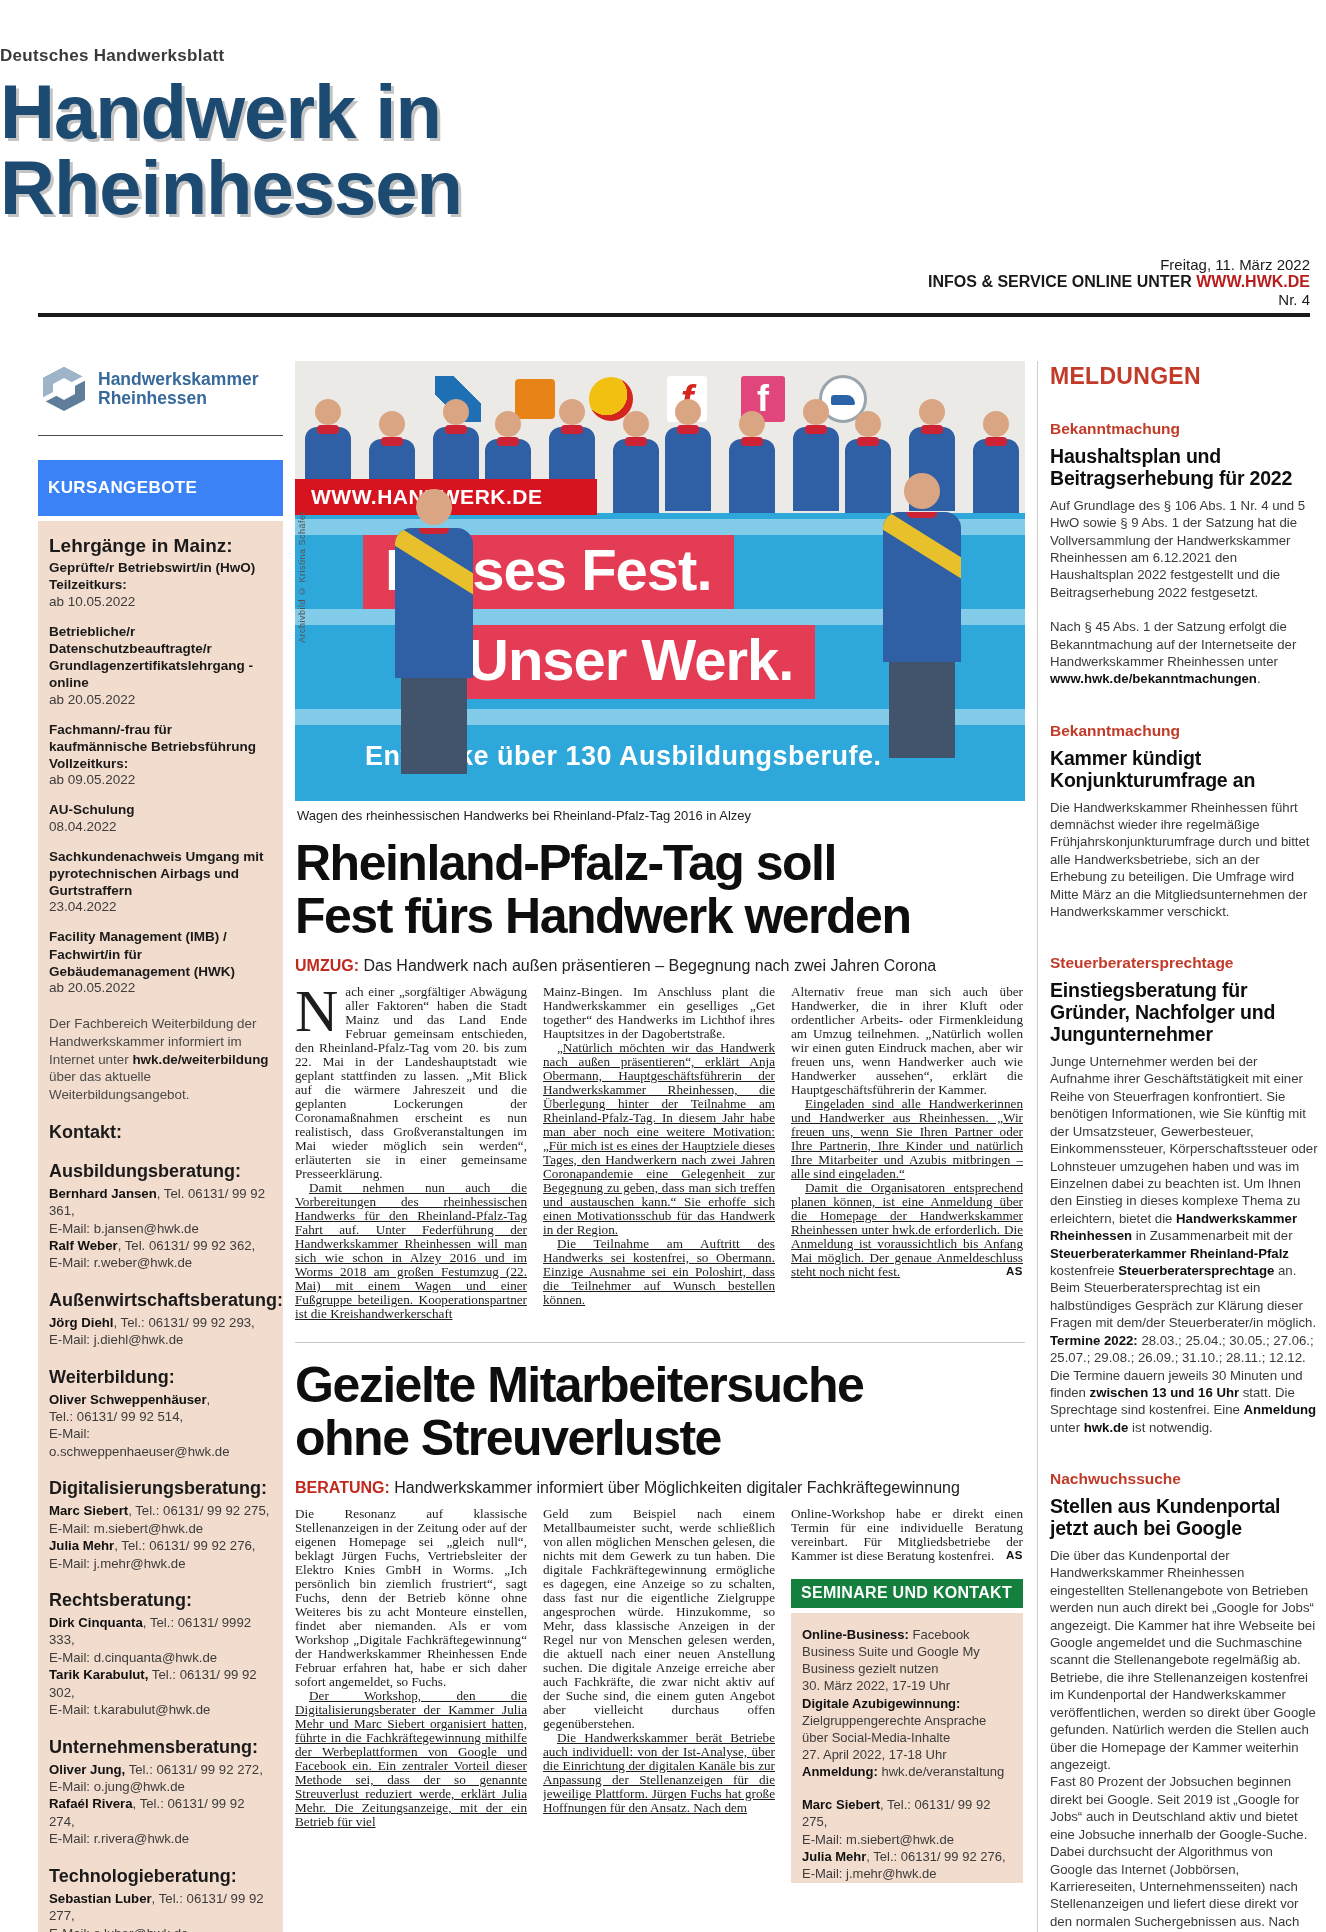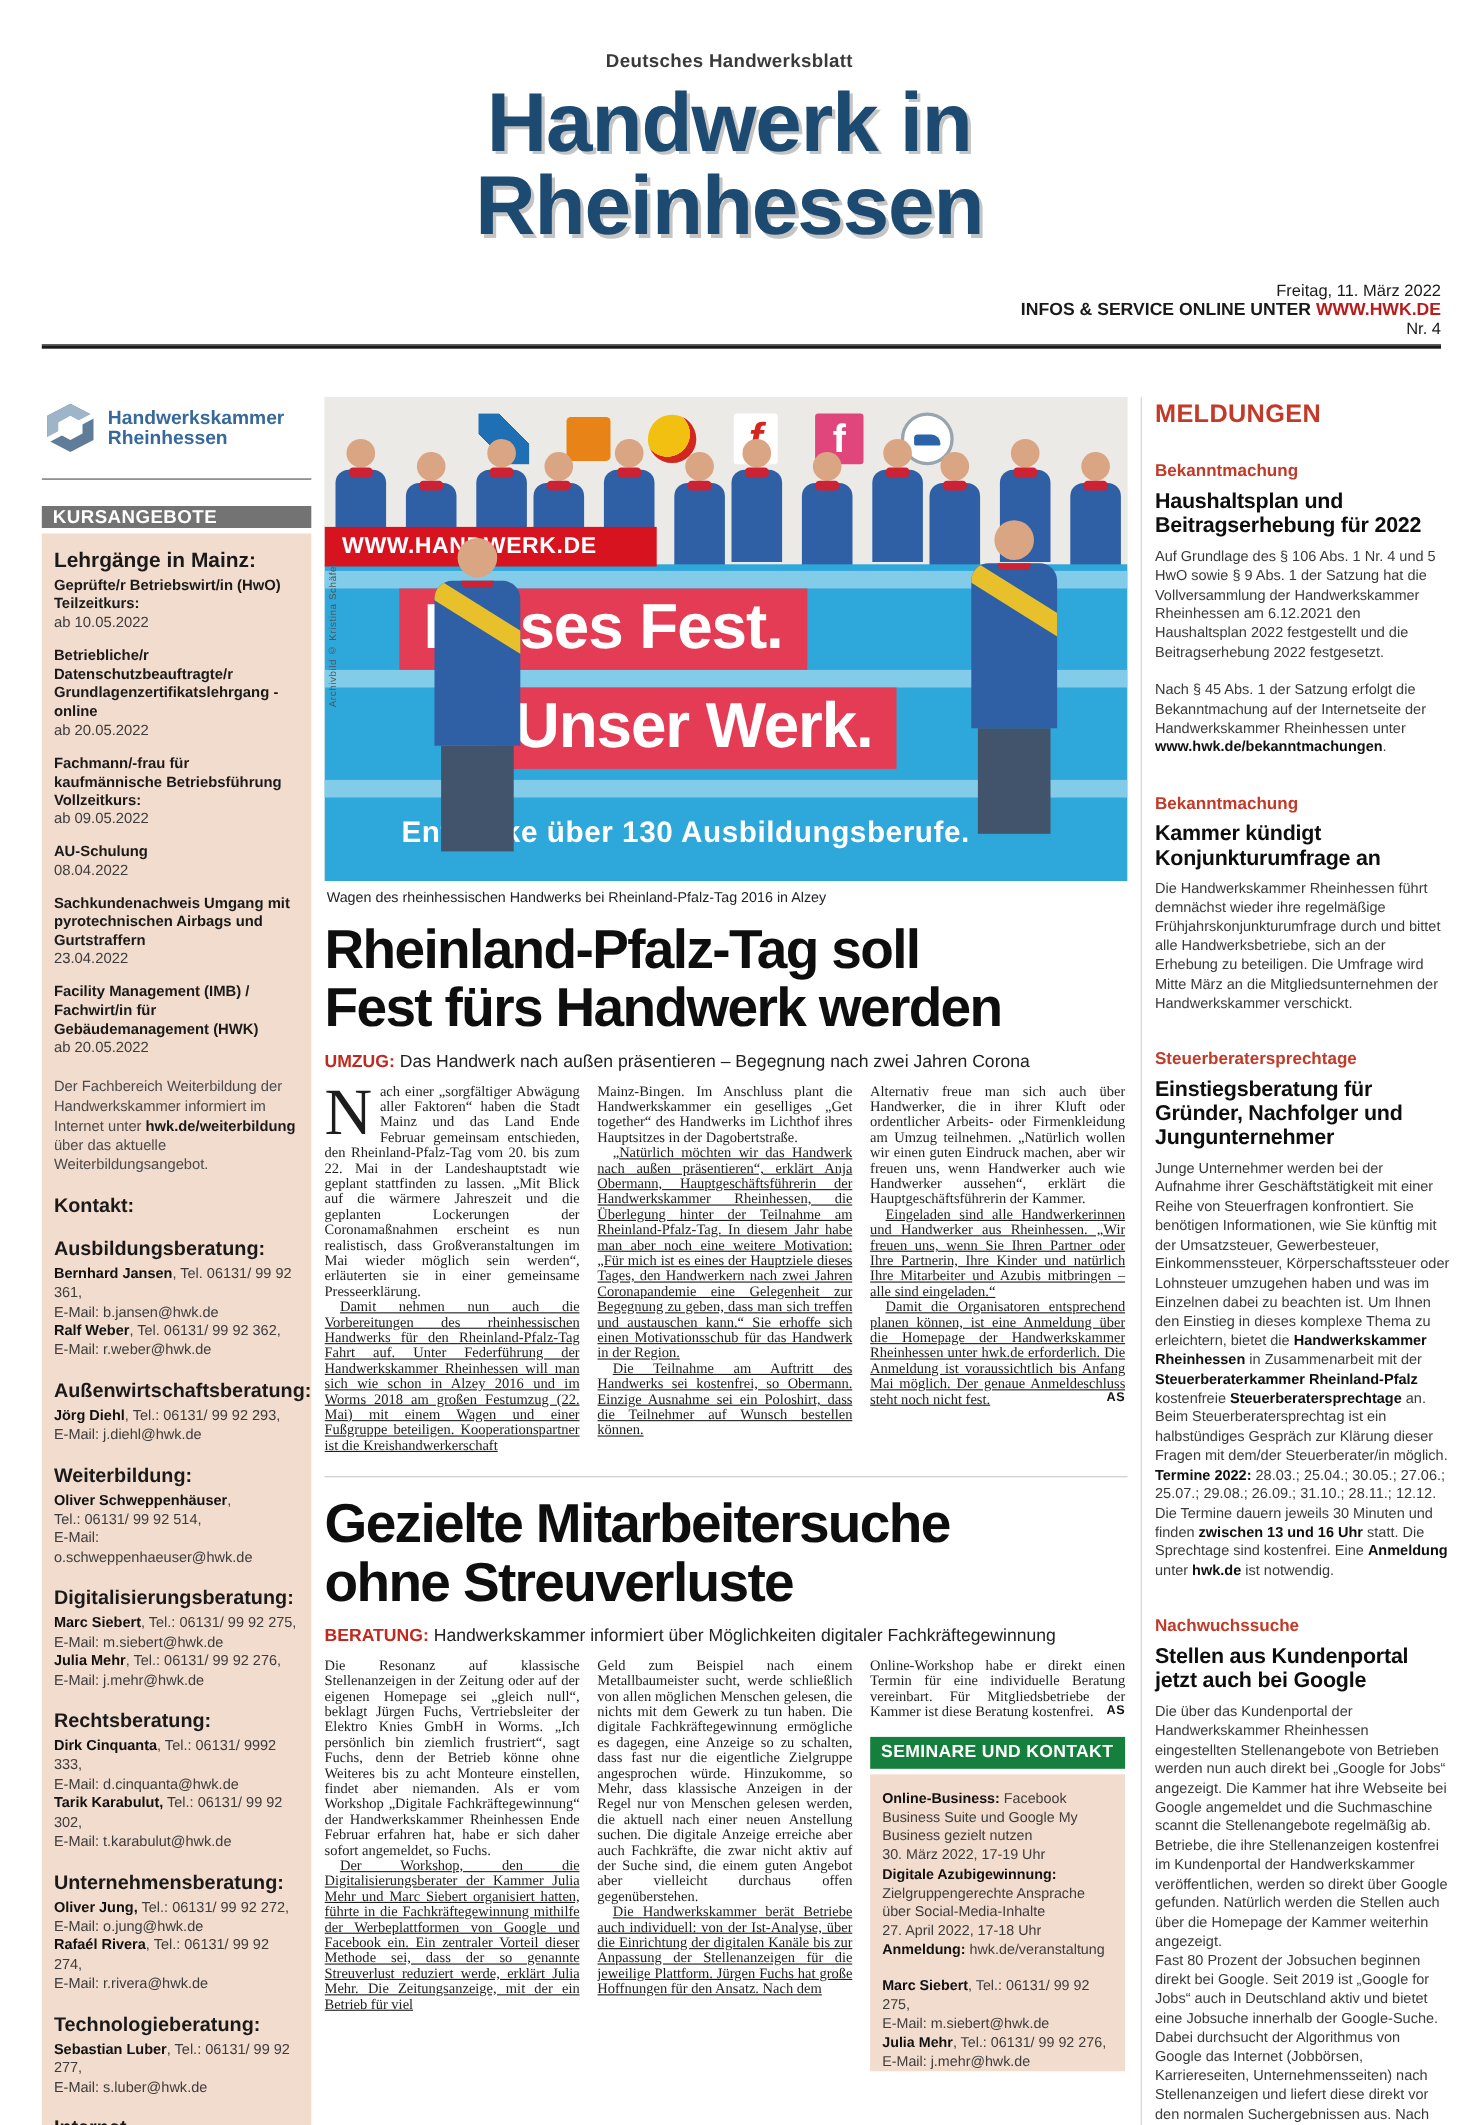--- a/index.html
+++ b/index.html
@@ -2,21 +2,21 @@
 <html lang="de"><head>
 <meta charset="utf-8">
 <style>
   * { box-sizing: border-box; margin: 0; padding: 0; }
   body {
     width: 1326px; height: 1932px; overflow: hidden; position: relative;
     background: #ffffff; color: #1a1a1a;
     font-family: "Liberation Sans", sans-serif;
   }
   
-  .masthead { text-align: center; padding-top: 46px; }
+  .masthead { text-align: left; padding-top: 46px; }
   .masthead-pub { font-size: 17px; font-weight: bold; color: #3a3a3a; letter-spacing: .3px; }
   .masthead-title {
     margin-top: 8px; font-size: 76px; font-weight: bold; line-height: 76px;
     color: #1c4a71; letter-spacing: -1px; white-space: pre-line;
     text-shadow: 3px 3px 0 #c4c4c4;
   }
   .dateline {
     display: flex; justify-content: space-between; align-items: flex-end;
     margin: 30px 16px 0 38px; font-size: 15px; flex-direction: column;
   }
@@ -28,22 +28,22 @@
   .page-cols { display: flex; margin: 44px 16px 0 38px; gap: 12px; }
   .col-left  { width: 245px; flex: none; }
   .col-main  { width: 730px; flex: none; }
   .col-right { width: 281px; flex: none; border-left: 1px solid #cfcfcf; padding-left: 12px; }
 
   
   .hwk-logo { display: flex; align-items: center; gap: 10px; margin: 4px 0 2px 2px; }
   .hwk-logo-text { color: #38699b; font-weight: bold; font-size: 17.5px; line-height: 1.1; }
   .side-rule { border-top: 1px solid #4a4a4a; margin: 22px 0 24px; }
   .side-banner {
-    background: #737373; color: #fff; font-weight: bold; font-size: 17px;
-    letter-spacing: .4px; padding: 0 10px; margin-bottom: 5px;
+    background: #3b82f6; color: #fff; font-weight: bold; font-size: 17px;
+    letter-spacing: .4px; padding: 18px 10px; margin-bottom: 5px;
   }
   .side-box { background: #f2dccd; padding: 14px 11px 18px; }
   .side-h2 { font-size: 19px; font-weight: bold; margin-bottom: 2px; }
   .course { margin-bottom: 14px; }
   .c-title { font-weight: bold; font-size: 13.5px; line-height: 1.28; white-space: pre-line; }
   .c-date  { font-size: 13.5px; color: #3c3c3c; }
   .side-note { font-size: 13.4px; line-height: 1.32; color: #4a4a4a; margin: 20px 0 4px; }
   .side-note b { color: #1a1a1a; }
   .side-h3 { font-size: 18px; font-weight: bold; margin: 18px 0 3px; }
   .c-line { font-size: 13.2px; line-height: 1.32; color: #3c3c3c; }

